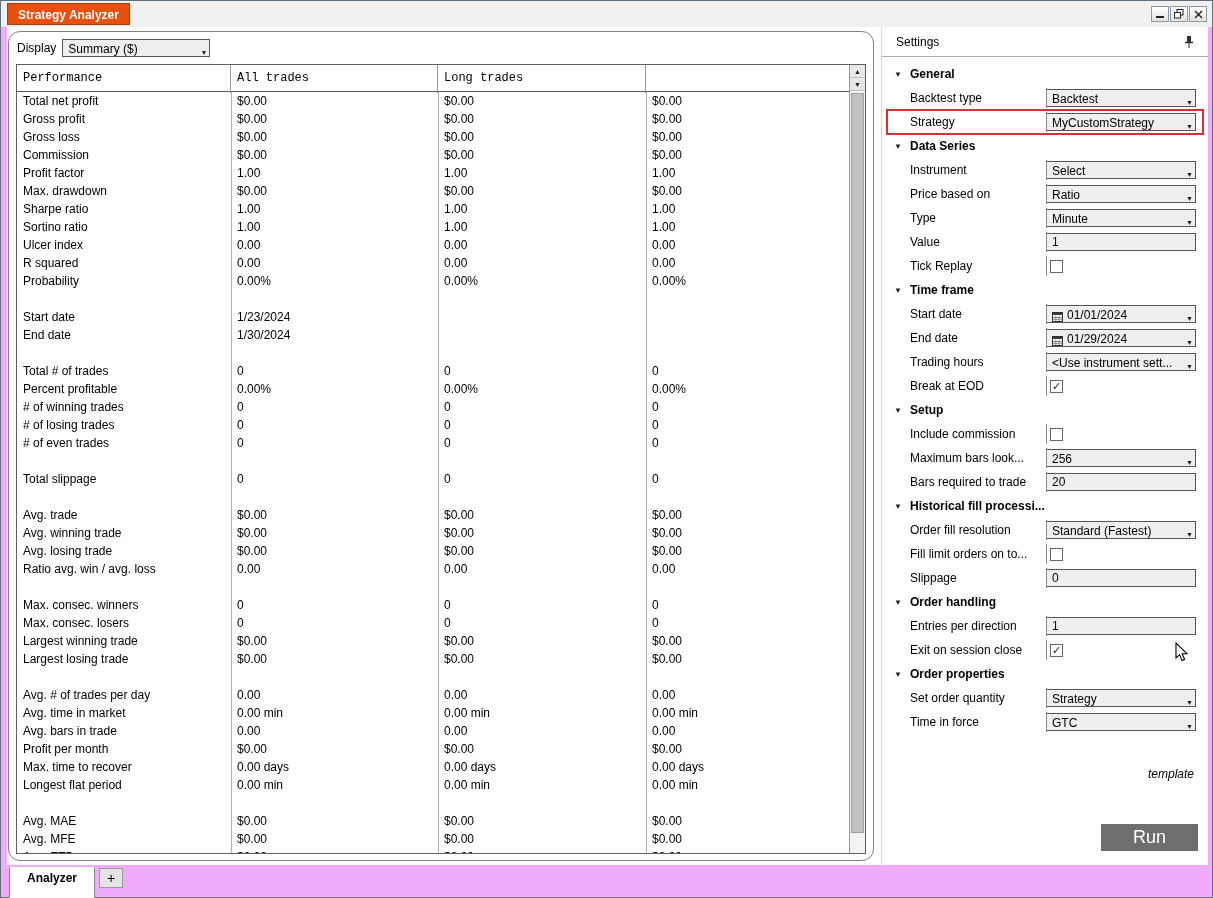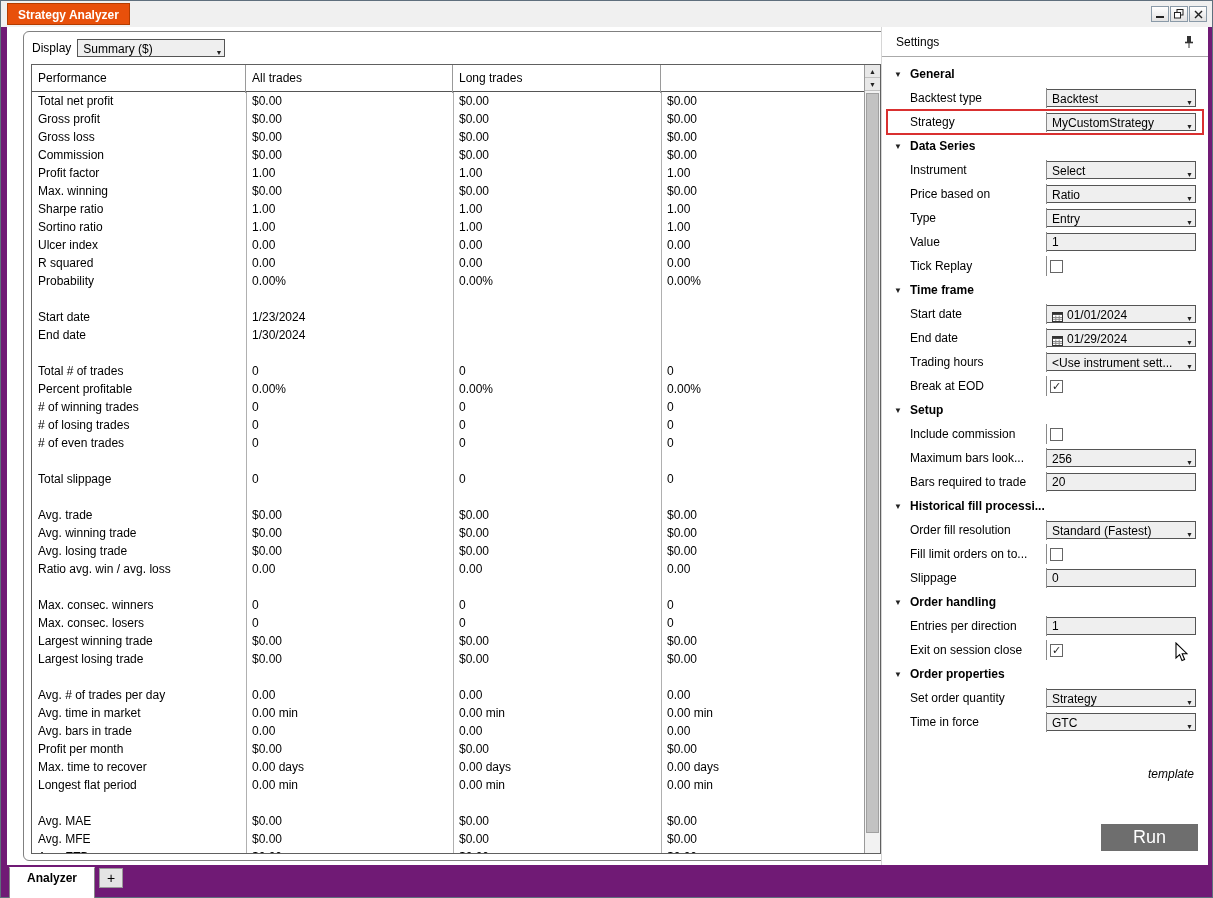--- a/index.html
+++ b/index.html
@@ -1,36 +1,36 @@
 <!DOCTYPE html>
 <html><head>
 <meta charset="utf-8">
 <style>
   * { margin:0; padding:0; box-sizing:border-box; }
   html,body { width:1213px; height:898px; overflow:hidden; background:#e9e9e9;
               font-family:"Liberation Sans", sans-serif; font-size:12px; color:#000; }
-  .window { position:relative; width:1213px; height:898px; background:#701a75;
+  .window { position:relative; width:1213px; height:898px; background:#f0abfc;
             border:1px solid #5f6f7d; }
 
   
   .titlebar { position:absolute; top:0; left:0; right:0; height:26px; background:#f0f0f0; }
   .title-tab { position:absolute; left:6px; top:2px; height:22px; line-height:22px;
                padding:0 10px; background:#e8500b; border:1px solid #b33c00;
                color:#fff; font-weight:bold; font-size:12px; }
   .win-controls { position:absolute; right:5px; top:5px; display:flex; gap:1px; }
   .win-btn { width:18px; height:16px; border:1px solid #8a9aa8;
              background:linear-gradient(#ffffff,#e2e2e2); display:flex;
              align-items:center; justify-content:center; cursor:pointer; }
 
   
   .main { position:absolute; top:26px; left:6px; width:1201px; height:838px; background:#fff; }
 
   
-  .left-panel { position:absolute; left:16px; top:4px; width:866px; height:830px;
-                border:1px solid #808080; border-radius:6px; background:#fff; }
+  .left-panel { position:absolute; left:1px; top:4px; width:866px; height:830px;
+                border:1px solid #808080; border-radius:12px; background:#fff; }
   .display-row { position:absolute; top:6px; left:8px; height:20px; display:flex;
                  align-items:center; gap:6px; }
   .display-combo { width:148px; }
 
   
   .combo { display:inline-flex; align-items:flex-end; height:18px; background:#efefef;
            border:1px solid #555; padding:0 2px 0 5px; cursor:pointer; overflow:hidden; }
   .combo .val { flex:1; white-space:nowrap; overflow:hidden; font-size:12px; }
   .combo .chev { font-size:7px; color:#222; margin-left:3px; flex:0 0 auto; }
   .combo .cal { margin-right:4px; display:inline-flex; flex:0 0 auto; }
@@ -38,21 +38,21 @@
              line-height:16px; cursor:text; }
   .checkbox { width:13px; height:13px; border:1px solid #666; background:#fff;
               font-size:11px; line-height:11px; text-align:center; color:#222; cursor:pointer; }
 
   
   .table-wrap { position:absolute; left:7px; right:7px; top:32px; bottom:6px;
                 border:1px solid #606060; background:#fff; }
   .thead { position:absolute; top:0; left:0; right:16px; height:27px; display:grid;
            grid-template-columns:214px 207px 208px 1fr; border-bottom:1px solid #555; }
   .th { line-height:26px; padding-left:6px; border-right:1px solid #9a9a9a;
-        white-space:nowrap; overflow:hidden; }
+        white-space:nowrap; overflow:hidden;font-family:Liberation Mono, monospace; }
   .th:last-child { border-right:none;margin-top:28px; }
   .tbody { position:absolute; top:27px; left:0; right:16px; bottom:0; overflow:hidden; }
   .trow { display:grid; grid-template-columns:214px 207px 208px 1fr; height:18px;
           line-height:18px; }
   .td { padding-left:6px; white-space:nowrap; overflow:hidden; }
   .vline { position:absolute; top:0; bottom:0; width:1px; background:#b0b0b0; }
   .vl1 { left:214px; } .vl2 { left:421px; } .vl3 { left:629px; }
 
   
   .vscroll { position:absolute; top:0; right:0; bottom:0; width:16px; background:#f2f2f2;
@@ -172,21 +172,21 @@
               <div class="td">$0.00</div>
               <div class="td">$0.00</div>
             </div>
             <div class="trow">
               <div class="td">Profit factor</div>
               <div class="td">1.00</div>
               <div class="td">1.00</div>
               <div class="td">1.00</div>
             </div>
             <div class="trow">
-              <div class="td">Max. winning</div>
+              <div class="td">Max. drawdown</div>
               <div class="td">$0.00</div>
               <div class="td">$0.00</div>
               <div class="td">$0.00</div>
             </div>
             <div class="trow">
               <div class="td">Sharpe ratio</div>
               <div class="td">1.00</div>
               <div class="td">1.00</div>
               <div class="td">1.00</div>
             </div>
@@ -464,21 +464,21 @@
             <div class="splitter"></div>
             <div class="combo">
               <span class="val">Ratio</span>
               <span class="chev">▼</span>
             </div>
           </div>
           <div class="prop-row">
             <div class="prop-label">Type</div>
             <div class="splitter"></div>
             <div class="combo">
-              <span class="val">Entry</span>
+              <span class="val">Minute</span>
               <span class="chev">▼</span>
             </div>
           </div>
           <div class="prop-row">
             <div class="prop-label">Value</div>
             <div class="splitter"></div>
             <div class="textbox">1</div>
           </div>
           <div class="prop-row">
             <div class="prop-label">Tick Replay</div>

